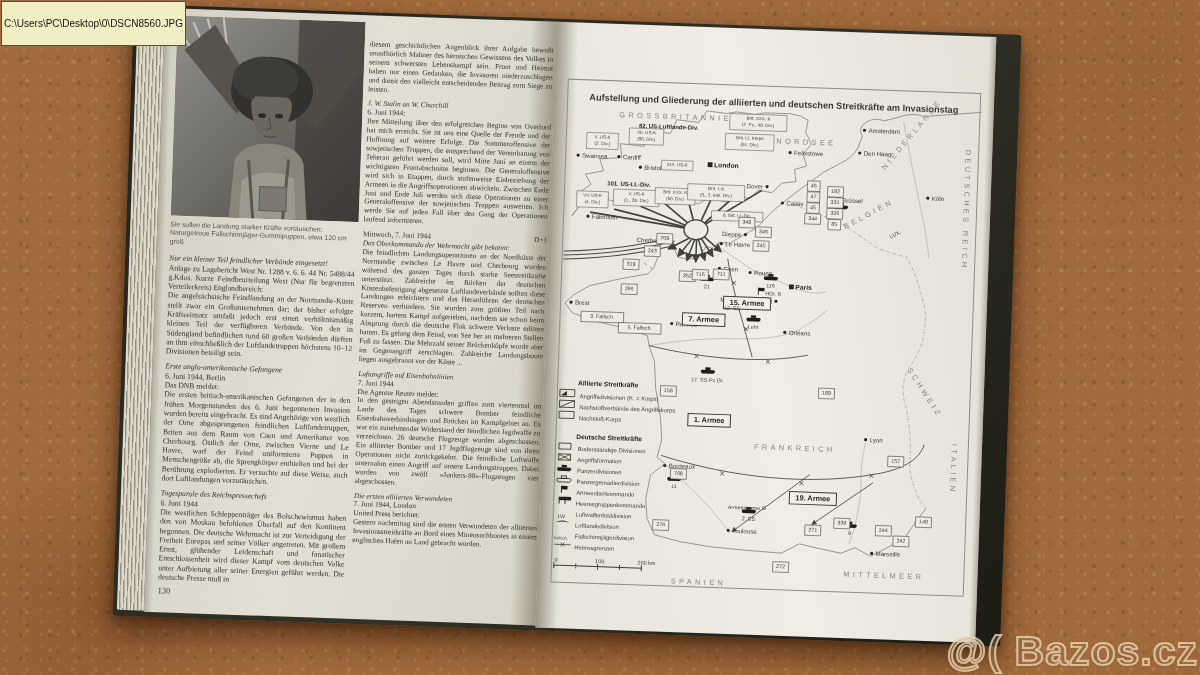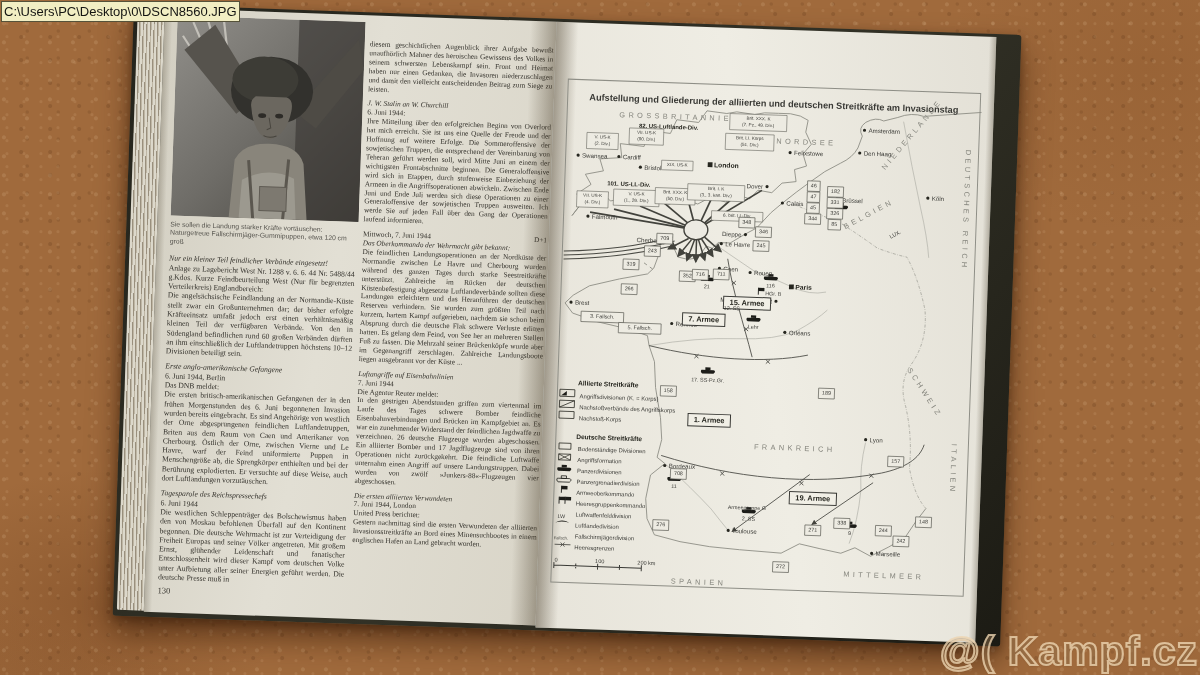--- a/index.html
+++ b/index.html
@@ -12,21 +12,21 @@
       radial-gradient(circle at 73% 61%, rgba(70,35,10,.17) 0 1.5px, transparent 2.5px),
       radial-gradient(circle at 41% 82%, rgba(255,225,180,.10) 0 1px, transparent 2px),
       radial-gradient(circle at 88% 15%, rgba(70,35,10,.14) 0 1.2px, transparent 2.2px),
       radial-gradient(260px 200px at 8% 90%, rgba(90,45,15,.25), transparent 70%),
       radial-gradient(300px 240px at 96% 10%, rgba(120,70,30,.18), transparent 70%);
     background-size:23px 19px,29px 23px,17px 13px,31px 27px,100% 100%,100% 100%;}
   .vignette{position:absolute;inset:0;background:radial-gradient(130% 120% at 52% 42%, transparent 55%, rgba(60,30,10,.30) 100%);}
 
   
   .filepath{position:absolute;left:1px;top:1px;background:#f2eec3;border:1px solid #55523a;
-    color:#151512;font-size:13px;line-height:11px;padding:4px 2px;white-space:nowrap;z-index:40;}
+    color:#151512;font-size:10px;line-height:11px;padding:16px 2px;white-space:nowrap;z-index:40;}
 
   
   .book{position:absolute;left:134px;top:4px;width:888px;height:612px;
     transform:rotate(2deg);transform-origin:0 0;border-radius:3px;
     background:linear-gradient(130deg,#24241c,#323126 55%,#1c1b14);
     box-shadow:0 16px 30px rgba(45,20,4,.55),0 4px 10px rgba(45,20,4,.4);}
   .stack{position:absolute;left:4px;top:4px;width:27px;height:602px;
     background:repeating-linear-gradient(90deg,#dcd8cb 0 2px,#998f7d 2px 2.8px,#beb6a4 2.8px 3.6px);
     border-radius:2px 0 0 2px;}
   .pageL{position:absolute;left:31px;top:3px;width:392px;height:604px;overflow:hidden;
@@ -726,13 +726,13 @@
             </g>
             <g transform="translate(97 496)">
               <text class="tx-scale" x="0" y="2.4" text-anchor="middle">200 km</text>
             </g>
           </g>
       </svg>
     </div>
   </div>
 </div>
 
-<div class="wm">@( Kampf.cz</div>
+<div class="wm">@( Bazos.cz</div>
 
 </body></html>

